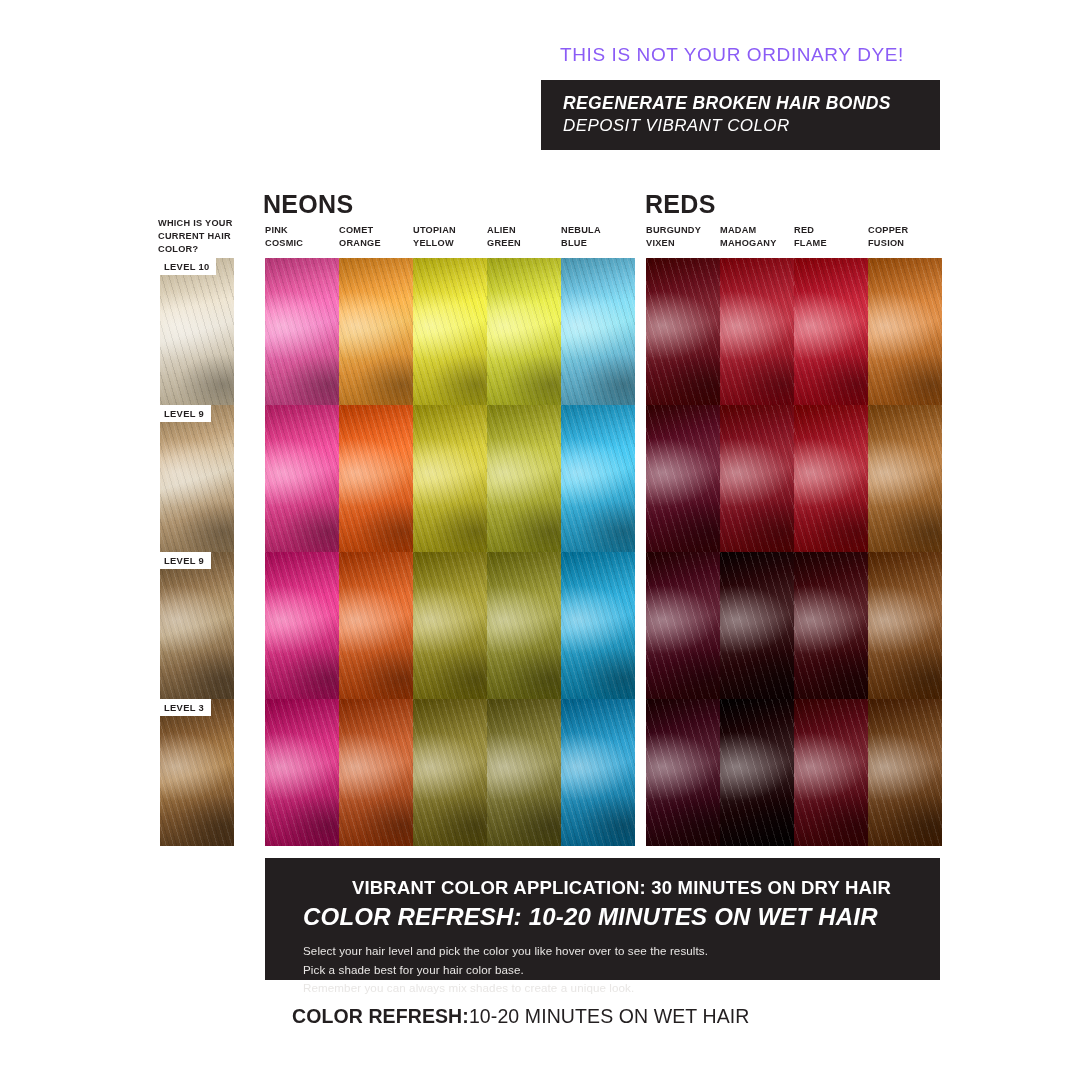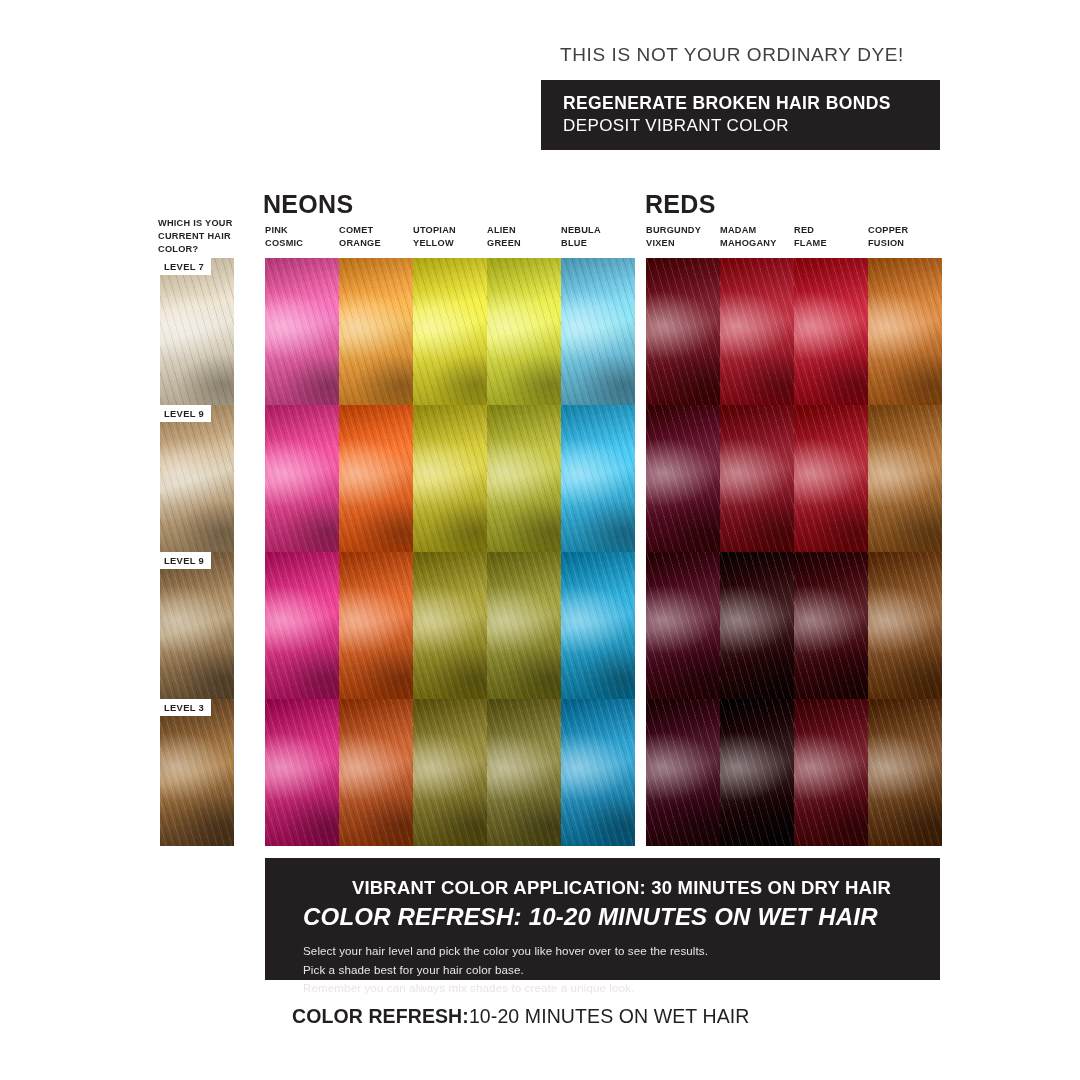--- a/index.html
+++ b/index.html
@@ -16,33 +16,34 @@
     overflow: hidden;
   }
 
   
   .tagline {
     position: absolute;
     left: 560px;
     top: 44px;
     font-size: 19px;
     letter-spacing: 0.6px;
-    color: #404040;
+    color: #8b5cf6;
     font-weight: 400;
     white-space: nowrap;
   }
   .banner {
     position: absolute;
     left: 541px;
     top: 80px;
     width: 399px;
     height: 70px;
     background: #231f20;
     box-sizing: border-box;
     padding: 12px 0 0 22px;
+    font-style: italic;
   }
   .banner-line1 {
     color: #ffffff;
     font-size: 17.5px;
     font-weight: bold;
     letter-spacing: 0.4px;
     line-height: 1.3;
     white-space: nowrap;
   }
   .banner-line2 {
@@ -281,21 +282,21 @@
     </div>
     <div class="col-head" style="left: 868px;">
       <span>COPPER</span>
       <span>FUSION</span>
     </div>
   </div>
 
 <div class="level-strip" id="level-strip">
     <div class="level-cell">
       <div class="tex" style="background: linear-gradient(163deg, rgb(217, 201, 168) 0%, rgb(232, 220, 196) 26%, rgb(247, 241, 228) 50%, rgb(232, 220, 196) 72%, rgb(217, 201, 168) 100%);"></div>
-      <div class="level-label">LEVEL 7</div>
+      <div class="level-label">LEVEL 10</div>
     </div>
     <div class="level-cell">
       <div class="tex" style="background: linear-gradient(163deg, rgb(169, 138, 95) 0%, rgb(201, 169, 127) 26%, rgb(233, 220, 195) 50%, rgb(201, 169, 127) 72%, rgb(169, 138, 95) 100%);"></div>
       <div class="level-label">LEVEL 9</div>
     </div>
     <div class="level-cell">
       <div class="tex" style="background: linear-gradient(163deg, rgb(110, 84, 51) 0%, rgb(154, 121, 81) 26%, rgb(194, 168, 126) 50%, rgb(154, 121, 81) 72%, rgb(110, 84, 51) 100%);"></div>
       <div class="level-label">LEVEL 9</div>
     </div>
     <div class="level-cell">

